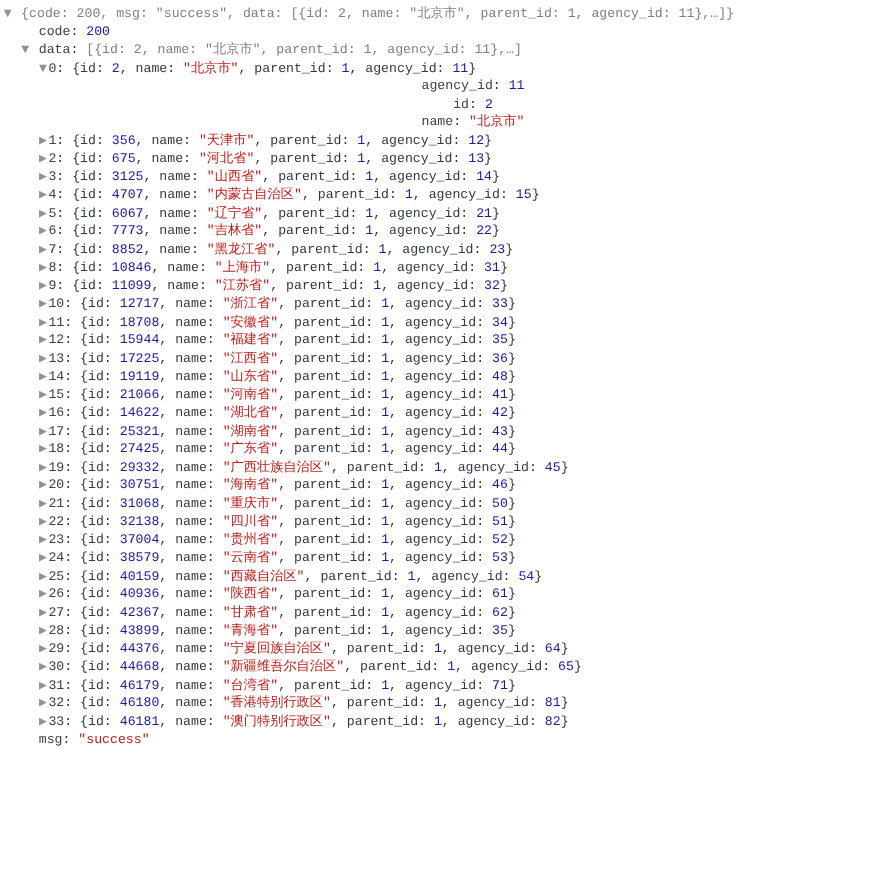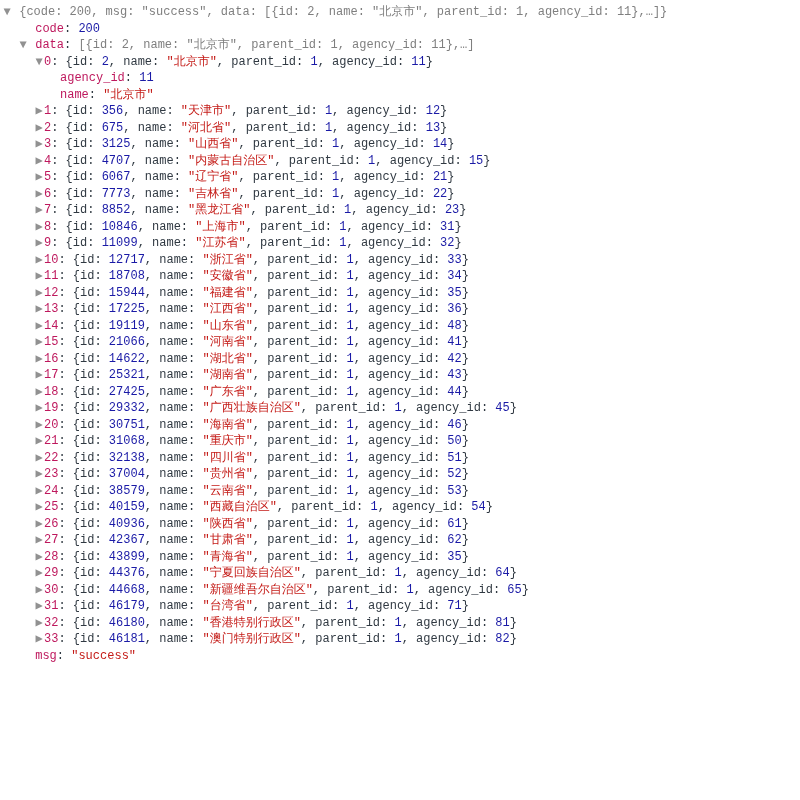--- a/index.html
+++ b/index.html
@@ -23,22 +23,22 @@
     user-select:none;
     text-align:center;
   }
   .noarrow{
     display:inline-block;
     width:10px;
   }
   .ind1{padding-left:0px;}
   .ind2{padding-left:16px;}
   .ind3{padding-left:32px;}
-  .ind4{padding-left:48px;}
-  .k{ color:#be185d; }       
+  .ind4{padding-left:48px;text-align:center;}
+  .k{ color:#404040; }       
   .n{ color:#1a1aa6; }       
   .s{ color:#c41a16; }       
   .p{ color:#303942; }       
   .g{ color:#7f7f7f; }       
   .line{ display:block; }
 </style>
 </head>
 <body>
 
 <div class="wrap">
@@ -54,20 +54,21 @@
   </div>
 
   <div class="line ind2">
     <span class="disclosure">▼</span>
     <span class="k">data</span><span class="p">: </span><span class="g">[{id: 2, name: "北京市", parent_id: 1, agency_id: 11},…]</span>
   </div>
 
   <div id="items">
       <div class="line ind3"><span class="disclosure">▼</span><span class="k">0</span><span class="p">: </span><span class="p">{id: <span class="n">2</span>, name: <span class="s">"北京市"</span>, parent_id: <span class="n">1</span>, agency_id: <span class="n">11</span>}</span></div>
       <div class="line ind4"><span class="noarrow"></span><span class="k">agency_id</span><span class="p">: </span><span class="n">11</span></div>
+      <div class="line ind4"><span class="noarrow"></span><span class="k">id</span><span class="p">: </span><span class="n">2</span></div>
       <div class="line ind4"><span class="noarrow"></span><span class="k">name</span><span class="p">: </span><span class="s">"北京市"</span></div>
       <div class="line ind3"><span class="disclosure">▶</span><span class="k">1</span><span class="p">: </span><span class="p">{id: <span class="n">356</span>, name: <span class="s">"天津市"</span>, parent_id: <span class="n">1</span>, agency_id: <span class="n">12</span>}</span></div>
       <div class="line ind3"><span class="disclosure">▶</span><span class="k">2</span><span class="p">: </span><span class="p">{id: <span class="n">675</span>, name: <span class="s">"河北省"</span>, parent_id: <span class="n">1</span>, agency_id: <span class="n">13</span>}</span></div>
       <div class="line ind3"><span class="disclosure">▶</span><span class="k">3</span><span class="p">: </span><span class="p">{id: <span class="n">3125</span>, name: <span class="s">"山西省"</span>, parent_id: <span class="n">1</span>, agency_id: <span class="n">14</span>}</span></div>
       <div class="line ind3"><span class="disclosure">▶</span><span class="k">4</span><span class="p">: </span><span class="p">{id: <span class="n">4707</span>, name: <span class="s">"内蒙古自治区"</span>, parent_id: <span class="n">1</span>, agency_id: <span class="n">15</span>}</span></div>
       <div class="line ind3"><span class="disclosure">▶</span><span class="k">5</span><span class="p">: </span><span class="p">{id: <span class="n">6067</span>, name: <span class="s">"辽宁省"</span>, parent_id: <span class="n">1</span>, agency_id: <span class="n">21</span>}</span></div>
       <div class="line ind3"><span class="disclosure">▶</span><span class="k">6</span><span class="p">: </span><span class="p">{id: <span class="n">7773</span>, name: <span class="s">"吉林省"</span>, parent_id: <span class="n">1</span>, agency_id: <span class="n">22</span>}</span></div>
       <div class="line ind3"><span class="disclosure">▶</span><span class="k">7</span><span class="p">: </span><span class="p">{id: <span class="n">8852</span>, name: <span class="s">"黑龙江省"</span>, parent_id: <span class="n">1</span>, agency_id: <span class="n">23</span>}</span></div>
       <div class="line ind3"><span class="disclosure">▶</span><span class="k">8</span><span class="p">: </span><span class="p">{id: <span class="n">10846</span>, name: <span class="s">"上海市"</span>, parent_id: <span class="n">1</span>, agency_id: <span class="n">31</span>}</span></div>
       <div class="line ind3"><span class="disclosure">▶</span><span class="k">9</span><span class="p">: </span><span class="p">{id: <span class="n">11099</span>, name: <span class="s">"江苏省"</span>, parent_id: <span class="n">1</span>, agency_id: <span class="n">32</span>}</span></div>

